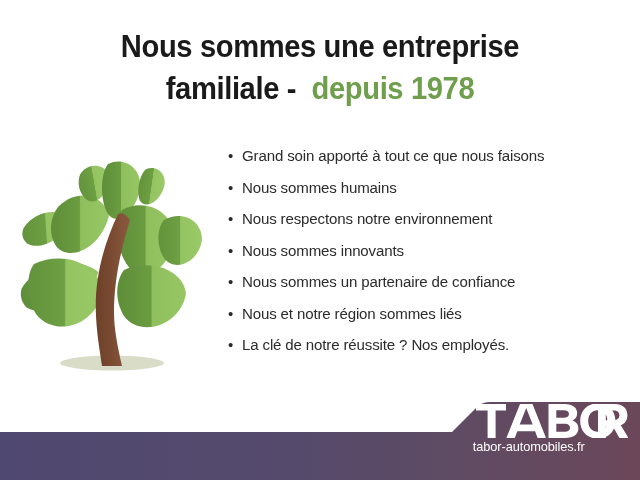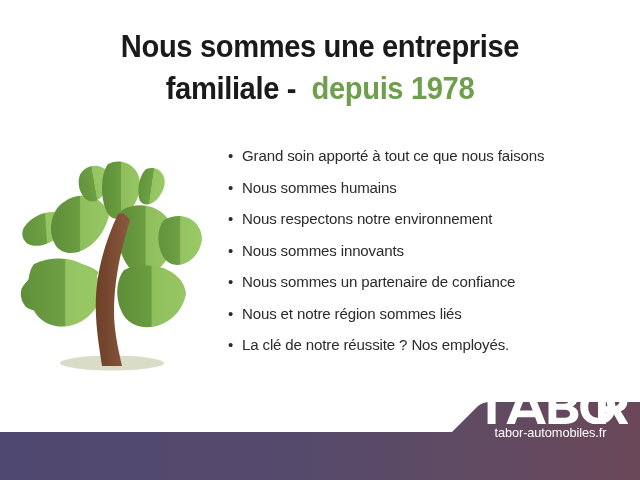--- a/index.html
+++ b/index.html
@@ -90,23 +90,23 @@
     left: 0;
     top: 398px;
     width: 640px;
     height: 82px;
   }
   .brandbar svg { display: block; width: 100%; height: 100%; }
 
   .logo-block {
     position: absolute;
     right: 12px;
-    top: 390px;
+    top: 404px;
     width: 160px;
-    text-align: center;
+    text-align: left;
   }
   .logo-word {
     display: block;
     height: 34px;
   }
   .logo-word svg { display: block; height: 34px; width: 152px; margin-left: auto; }
   .logo-url {
     display: block;
     margin-top: 1px;
     font-size: 13.2px;

